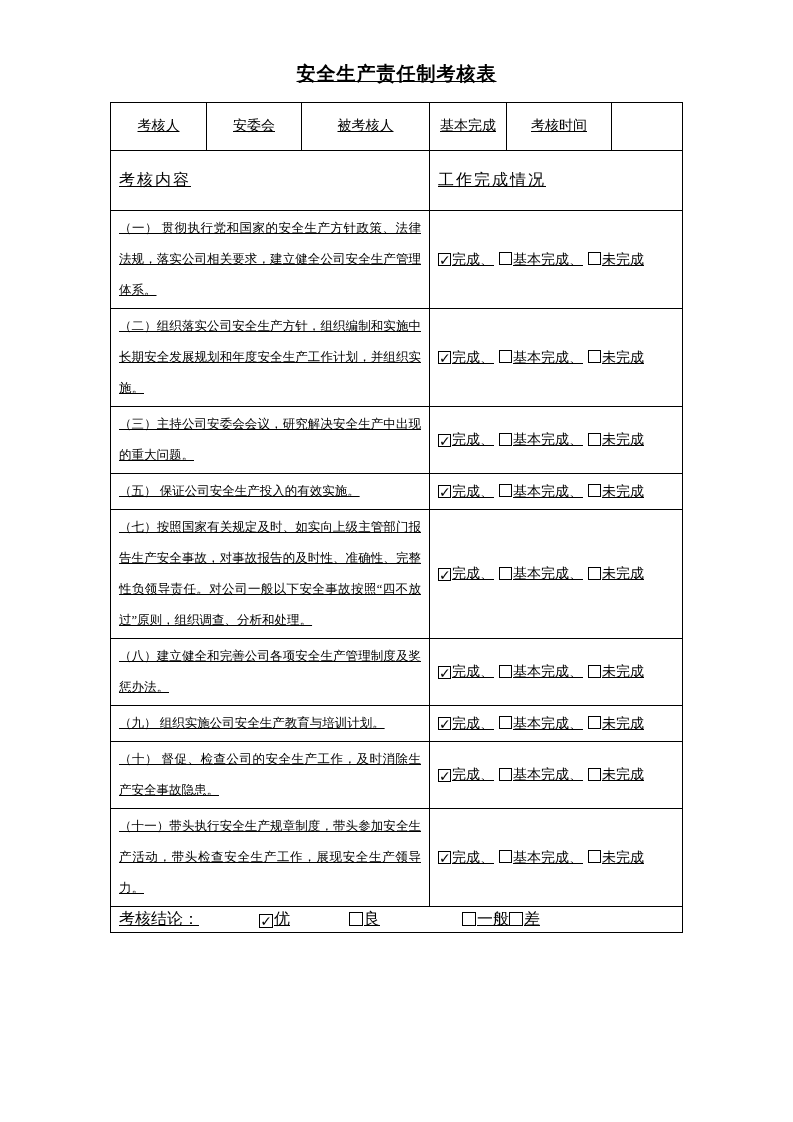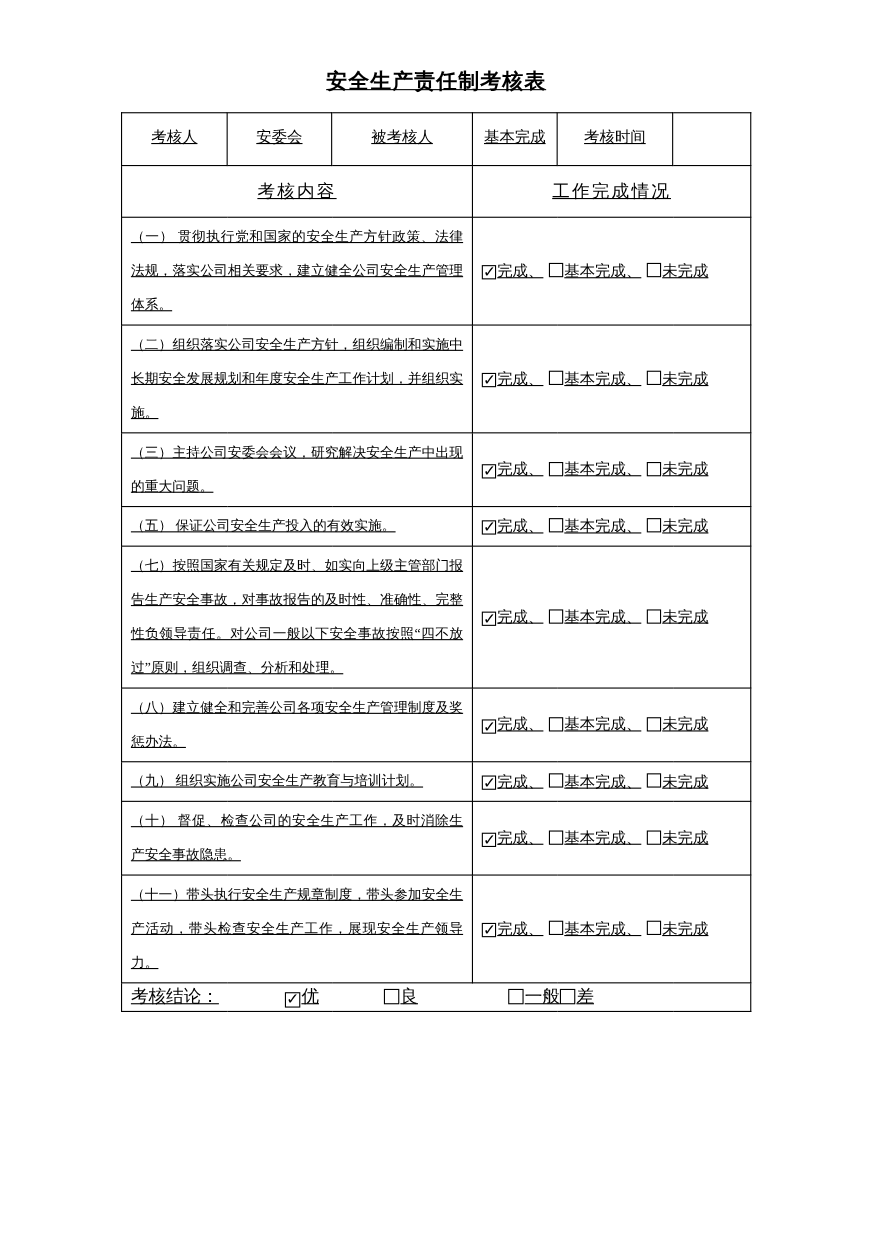--- a/index.html
+++ b/index.html
@@ -36,23 +36,23 @@
   
   .header-row td {
     text-align: center;
     font-size: 14px;
     height: 48px;
     line-height: 1.45;
     padding: 2px 11px;
   }
   
   .section-row td {
-    text-align: center;
+    text-align: left;
     font-size: 16px;
-    height: 47px;
+    height: 60px;
     letter-spacing: 2px;
   }
   
   .content-cell {
     font-size: 12.5px;
     line-height: 31px;
     padding: 2px 10px 2px 9px;
     text-align: justify;
   }
   .status-cell {

